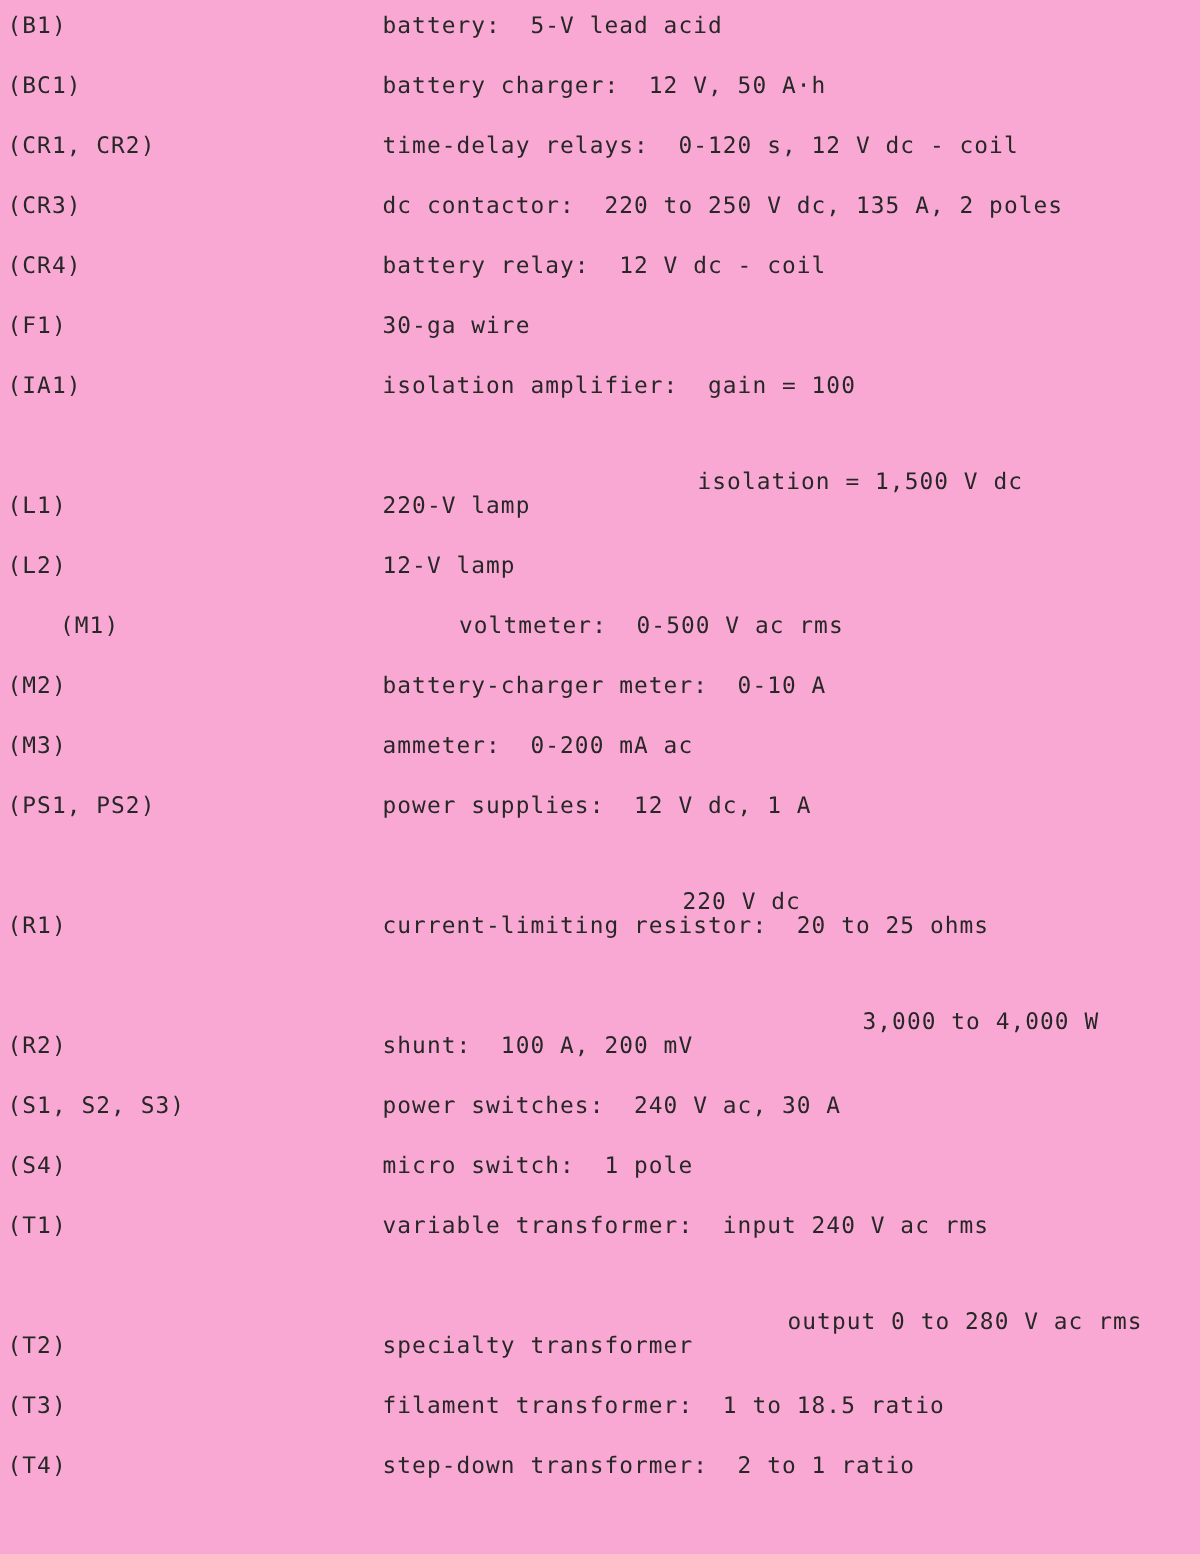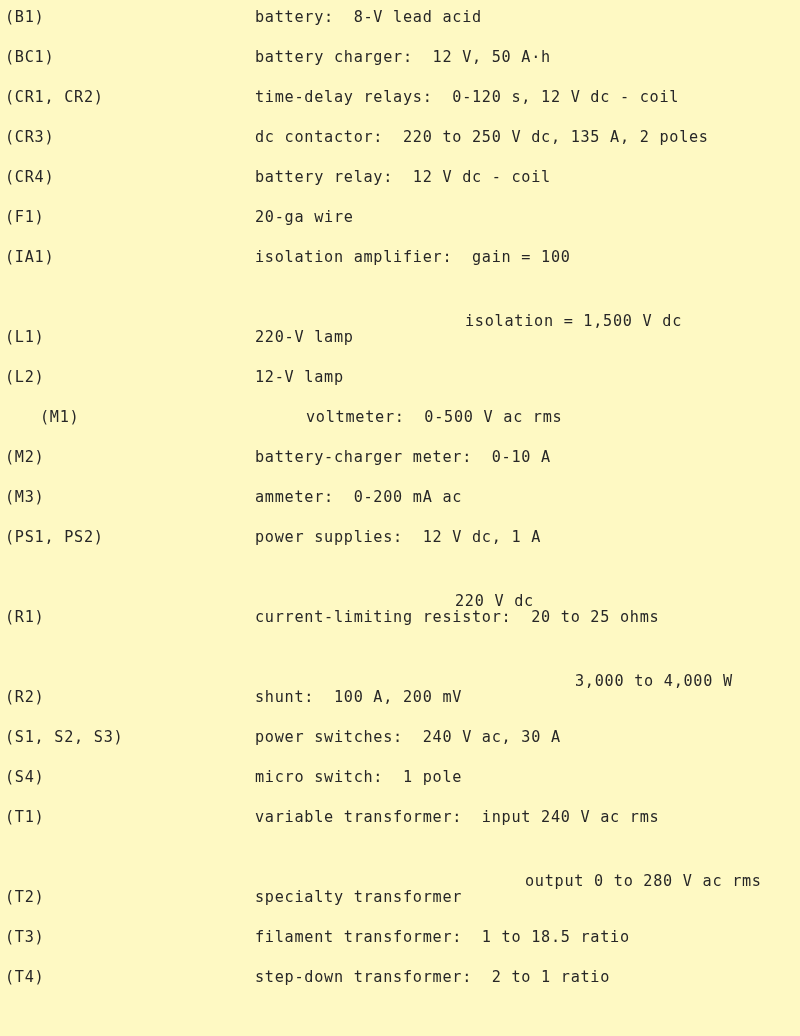--- a/index.html
+++ b/index.html
@@ -15,21 +15,21 @@
     overflow: hidden;
     font-family: "DejaVu Sans Mono", "Liberation Mono", monospace;
   }
 
   .sheet {
     position: absolute;
     left: 0;
     top: 0;
     width: 800px;
     height: 1036px;
-    background: #fef9c3;
+    background: #f9a8d4;
   }
 
   
   .entry {
     position: absolute;
     left: 0;
     width: 800px;
     height: 40px;
     white-space: pre;
   }
@@ -60,26 +60,26 @@
     
     left: var(--indent, 465px);
     margin-top: 24px;
   }
 </style>
 </head>
 <body>
 
 <div class="sheet">
   <div id="entry-list">
-      <div class="entry" style="top: 6px;"><span class="designator">(B1)</span><span class="description" style="left: 255px;">battery:  8-V lead acid</span></div>
+      <div class="entry" style="top: 6px;"><span class="designator">(B1)</span><span class="description" style="left: 255px;">battery:  5-V lead acid</span></div>
       <div class="entry" style="top: 46px;"><span class="designator">(BC1)</span><span class="description" style="left: 255px;">battery charger:  12 V, 50 A·h</span></div>
       <div class="entry" style="top: 86px;"><span class="designator">(CR1, CR2)</span><span class="description" style="left: 255px;">time-delay relays:  0-120 s, 12 V dc - coil</span></div>
       <div class="entry" style="top: 126px;"><span class="designator">(CR3)</span><span class="description" style="left: 255px;">dc contactor:  220 to 250 V dc, 135 A, 2 poles</span></div>
       <div class="entry" style="top: 166px;"><span class="designator">(CR4)</span><span class="description" style="left: 255px;">battery relay:  12 V dc - coil</span></div>
-      <div class="entry" style="top: 206px;"><span class="designator">(F1)</span><span class="description" style="left: 255px;">20-ga wire</span></div>
+      <div class="entry" style="top: 206px;"><span class="designator">(F1)</span><span class="description" style="left: 255px;">30-ga wire</span></div>
       <div class="entry" style="top: 246px;"><span class="designator">(IA1)</span><span class="description" style="left: 255px;">isolation amplifier:  gain = 100</span></div>
       <div class="entry" style="top: 286px;"><span class="continuation" style="--indent: 465px;">isolation = 1,500 V dc</span></div>
       <div class="entry" style="top: 326px;"><span class="designator">(L1)</span><span class="description" style="left: 255px;">220-V lamp</span></div>
       <div class="entry" style="top: 366px;"><span class="designator">(L2)</span><span class="description" style="left: 255px;">12-V lamp</span></div>
       <div class="entry" style="top: 406px; margin-left: 35px;"><span class="designator">(M1)</span><span class="description" style="left: 271px;">voltmeter:  0-500 V ac rms</span></div>
       <div class="entry" style="top: 446px; padding-left: 41px;"><span class="designator">(M2)</span><span class="description" style="left: 255px;">battery-charger meter:  0-10 A</span></div>
       <div class="entry" style="top: 486px;"><span class="designator">(M3)</span><span class="description" style="left: 255px;">ammeter:  0-200 mA ac</span></div>
       <div class="entry" style="top: 526px;"><span class="designator">(PS1, PS2)</span><span class="description" style="left: 255px;">power supplies:  12 V dc, 1 A</span></div>
       <div class="entry" style="top: 566px;"><span class="continuation" style="--indent: 455px;">220 V dc</span></div>
       <div class="entry" style="top: 606px;"><span class="designator">(R1)</span><span class="description" style="left: 255px;">current-limiting resistor:  20 to 25 ohms</span></div>

